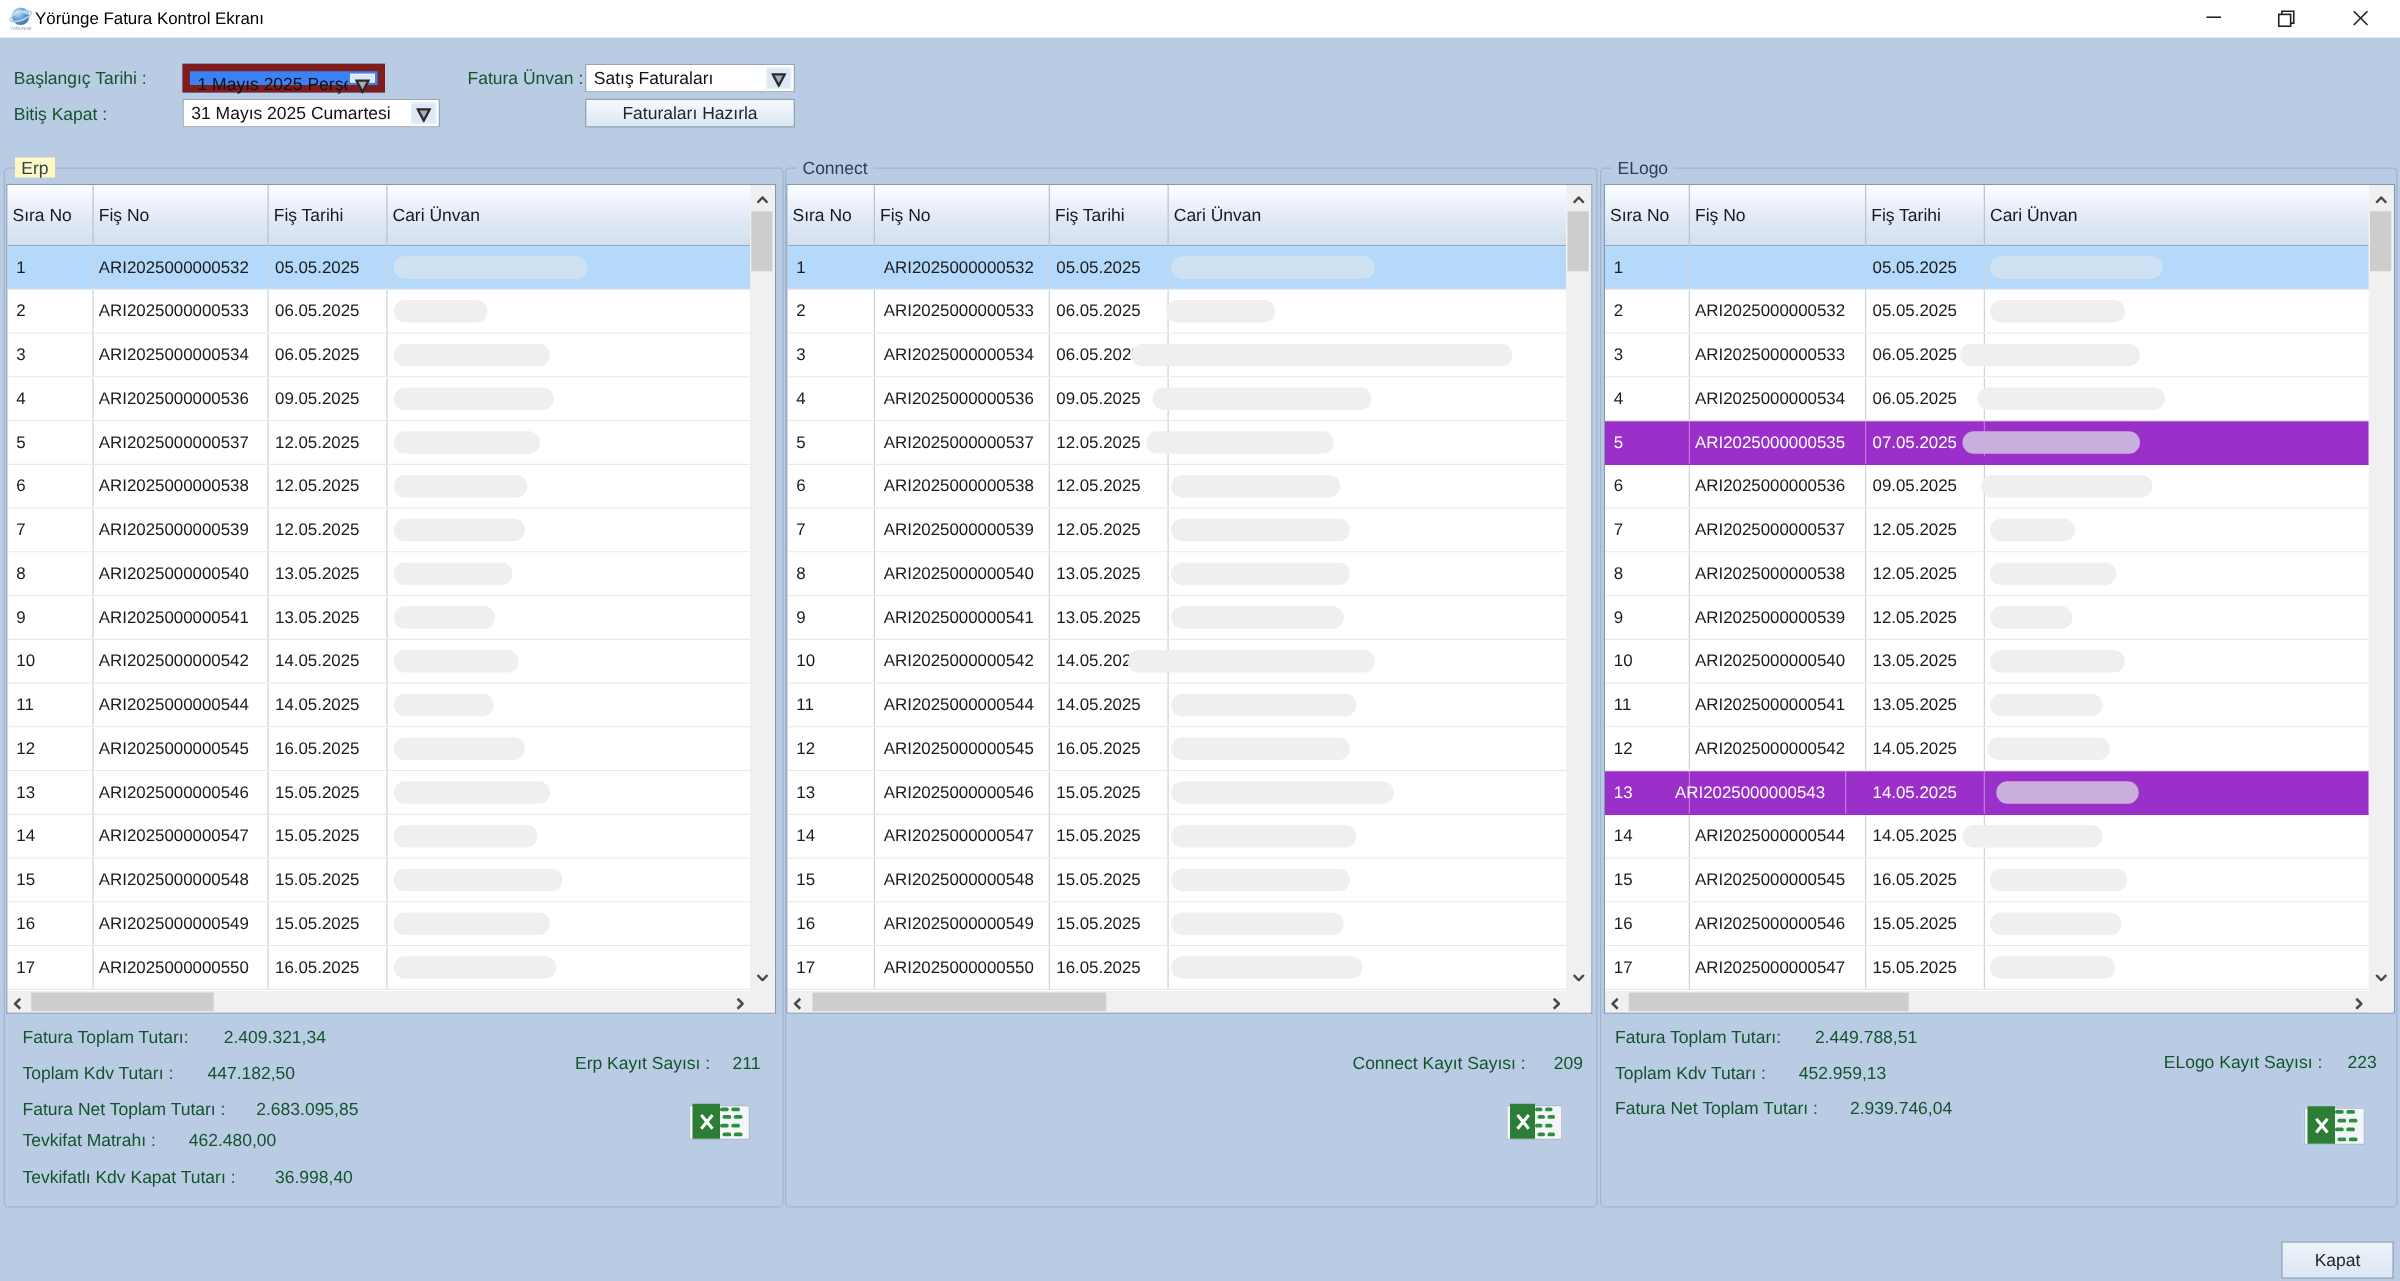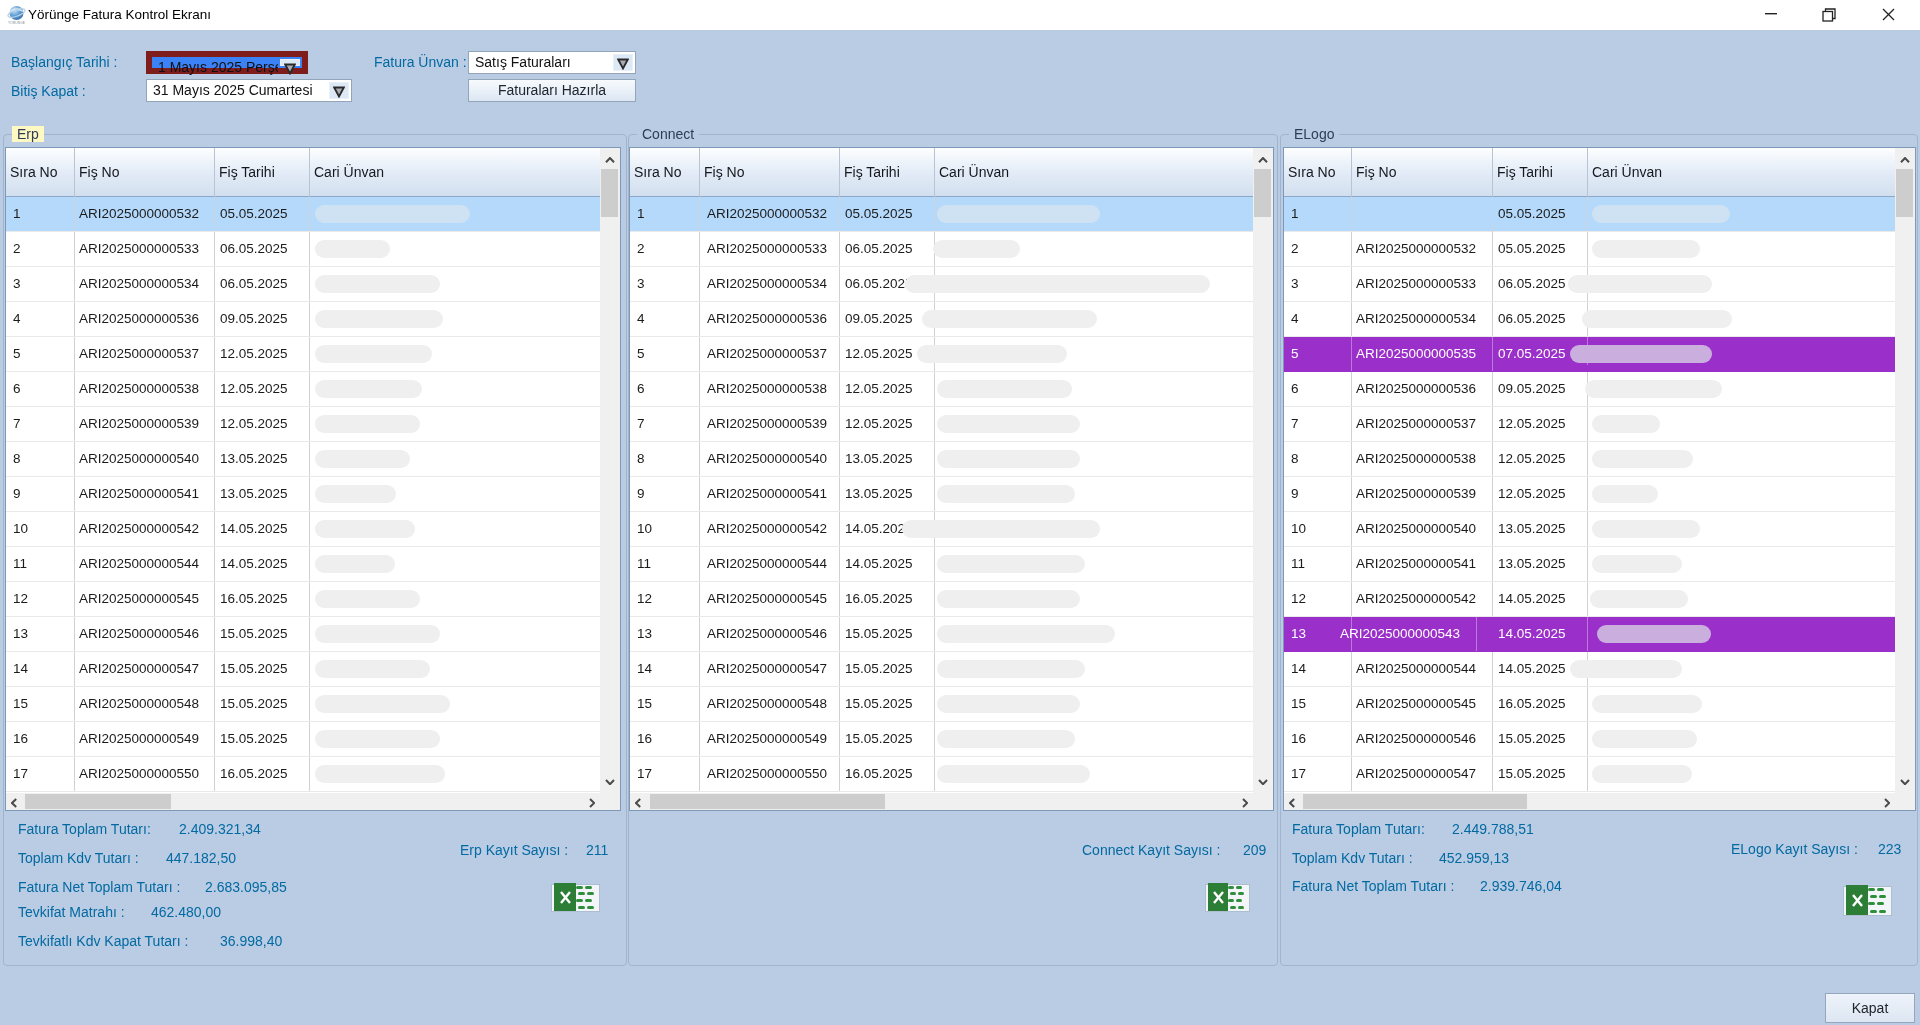--- a/index.html
+++ b/index.html
@@ -1,16 +1,16 @@
 <!DOCTYPE html>
 <html><head><meta charset="utf-8"><style>
 html,body{margin:0;padding:0;}
 body{width:1920px;height:1025px;background:#b9cce4;font-family:"Liberation Sans",sans-serif;position:relative;overflow:hidden;}
 .abs{position:absolute;}
-.lbl{position:absolute;font-size:14px;color:#0369a1;white-space:nowrap;}
+.lbl{position:absolute;font-size:14px;color:#14532d;white-space:nowrap;}
 </style></head><body>
 <div class="abs" style="left:0;top:0;width:1920px;height:30px;background:#ffffff;"></div>
 <svg class="abs" style="left:7px;top:5px" width="20" height="20">
 <defs>
       <radialGradient id="gl" cx="35%" cy="30%" r="80%">
 <stop offset="0%" stop-color="#cfe6f5"></stop>
         <stop offset="45%" stop-color="#6aa6d8"></stop>
         <stop offset="100%" stop-color="#2e6da8"></stop>
 </radialGradient>
     </defs>

